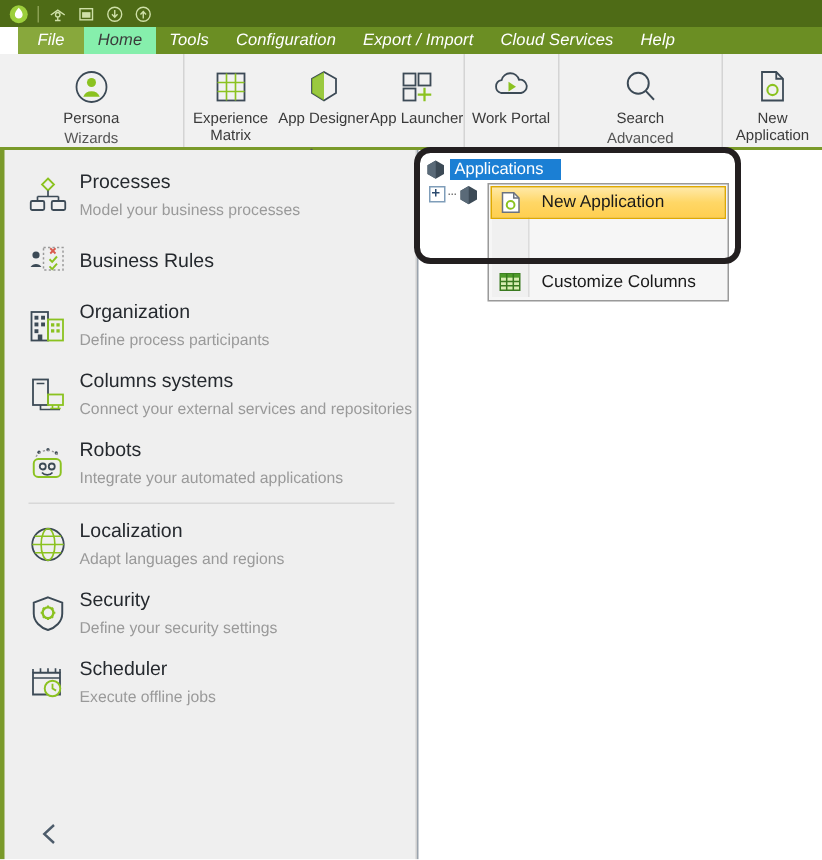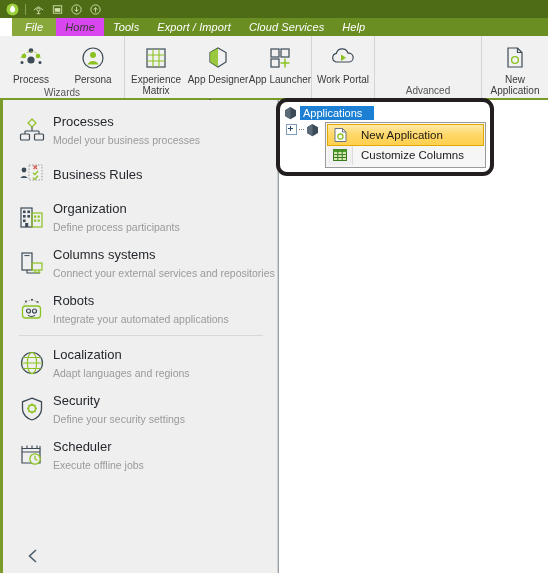--- a/index.html
+++ b/index.html
@@ -52,21 +52,21 @@
     color: #ffffff;
     white-space: nowrap;
     letter-spacing: 0.1px;
     line-height: 1;
   }
   .tab.file {
     background: #88a83c;
     padding: 0 13px;
   }
   .tab.active {
-    background: #d946ef;
+    background: #86efac;
     color: #3a3a3a;
   }
 
   
   .ribbon {
     position: absolute; left: 0; top: 36px;
     width: 548px; height: 64px;
     background: #f1f1f1;
     border-bottom: 2px solid #7a9a2a;
     box-sizing: border-box;
@@ -256,20 +256,21 @@
     background: #f0f0f0;
     border-right: 1px solid #dcdcdc;
   }
   .ctx-item {
     position: relative;
     display: flex; align-items: center;
     height: 20px;
     padding-left: 0;
     box-sizing: border-box;
     z-index: 2;
+    margin-top: 33px;
   }
   .ctx-item.highlighted {
     background: linear-gradient(to bottom, #ffe9a8 0%, #ffd766 50%, #ffcf50 100%);
     border: 1px solid #e0a900;
     height: 22px;
     margin: -1px;
   }
   .ctx-ico {
     width: 24px; height: 20px;
     display: flex; align-items: center; justify-content: center;
@@ -320,43 +321,30 @@
         <circle cx="7" cy="7" r="5" fill="none" stroke="#cfe0a8" stroke-width="1"></circle>
         <path d="M7 10 L7 5 M5 7.2 L7 5 L9 7.2" fill="none" stroke="#cfe0a8" stroke-width="1"></path>
       </svg>
     </div>
   </div>
 
   <div class="tabbar">
     <div class="tab file">File</div>
     <div class="tab active">Home</div>
     <div class="tab">Tools</div>
+    <div class="tab">Configuration</div>
     <div class="tab">Export / Import</div>
     <div class="tab">Cloud Services</div>
     <div class="tab">Help</div>
   </div>
 
   <div class="ribbon">
 
     <div class="rgroup" style="width:145px">
       <div class="rgroup-items">
-        <div class="rbtn">
-          <span class="ricon">
-            <svg width="28" height="26" viewBox="0 0 28 26">
-              <circle cx="14" cy="15" r="3.6" fill="#3c4a56"></circle>
-              <circle cx="7" cy="11" r="2.3" fill="#8bc220"></circle>
-              <circle cx="21" cy="11" r="2.3" fill="#8bc220"></circle>
-              <circle cx="14" cy="5.5" r="2.3" fill="#3c4a56"></circle>
-              <circle cx="5" cy="17.5" r="1.5" fill="#3c4a56"></circle>
-              <circle cx="23" cy="17.5" r="1.5" fill="#3c4a56"></circle>
-              <path d="M4 13 A11 11 0 0 1 24 13" fill="none" stroke="#8bc220" stroke-width="1" stroke-dasharray="2,2"></path>
-            </svg>
-          </span>
-          <span class="rlabel">Process</span>
-        </div>
         <div class="rbtn">
           <span class="ricon">
             <svg width="26" height="26" viewBox="0 0 26 26">
               <circle cx="13" cy="13" r="10" fill="none" stroke="#3c4a56" stroke-width="1.2"></circle>
               <circle cx="13" cy="10" r="3" fill="#8bc220"></circle>
               <path d="M7.5 19.5 A6 6 0 0 1 18.5 19.5 Z" fill="#8bc220"></path>
             </svg>
           </span>
           <span class="rlabel">Persona</span>
         </div>
@@ -409,20 +397,29 @@
             </svg>
           </span>
           <span class="rlabel">Work Portal</span>
         </div>
       </div>
       <div class="rgroup-title"></div>
     </div>
 
     <div class="rgroup" style="width:130px">
       <div class="rgroup-items">
+        <div class="rbtn">
+          <span class="ricon">
+            <svg width="26" height="26" viewBox="0 0 26 26">
+              <circle cx="11.5" cy="10.5" r="7" fill="none" stroke="#3c4a56" stroke-width="1.3"></circle>
+              <path d="M16.6 15.8 L22 21.5" stroke="#3c4a56" stroke-width="1.3" fill="none"></path>
+            </svg>
+          </span>
+          <span class="rlabel">Search</span>
+        </div>
       </div>
       <div class="rgroup-title">Advanced</div>
     </div>
 
     <div class="rgroup" style="flex:1">
       <div class="rgroup-items">
         <div class="rbtn" style="width:66px">
           <span class="ricon">
             <svg width="24" height="26" viewBox="0 0 24 26">
               <path d="M5 3 L14.5 3 L19 7.5 L19 22 L5 22 Z" fill="none" stroke="#3c4a56" stroke-width="1.2"></path>

